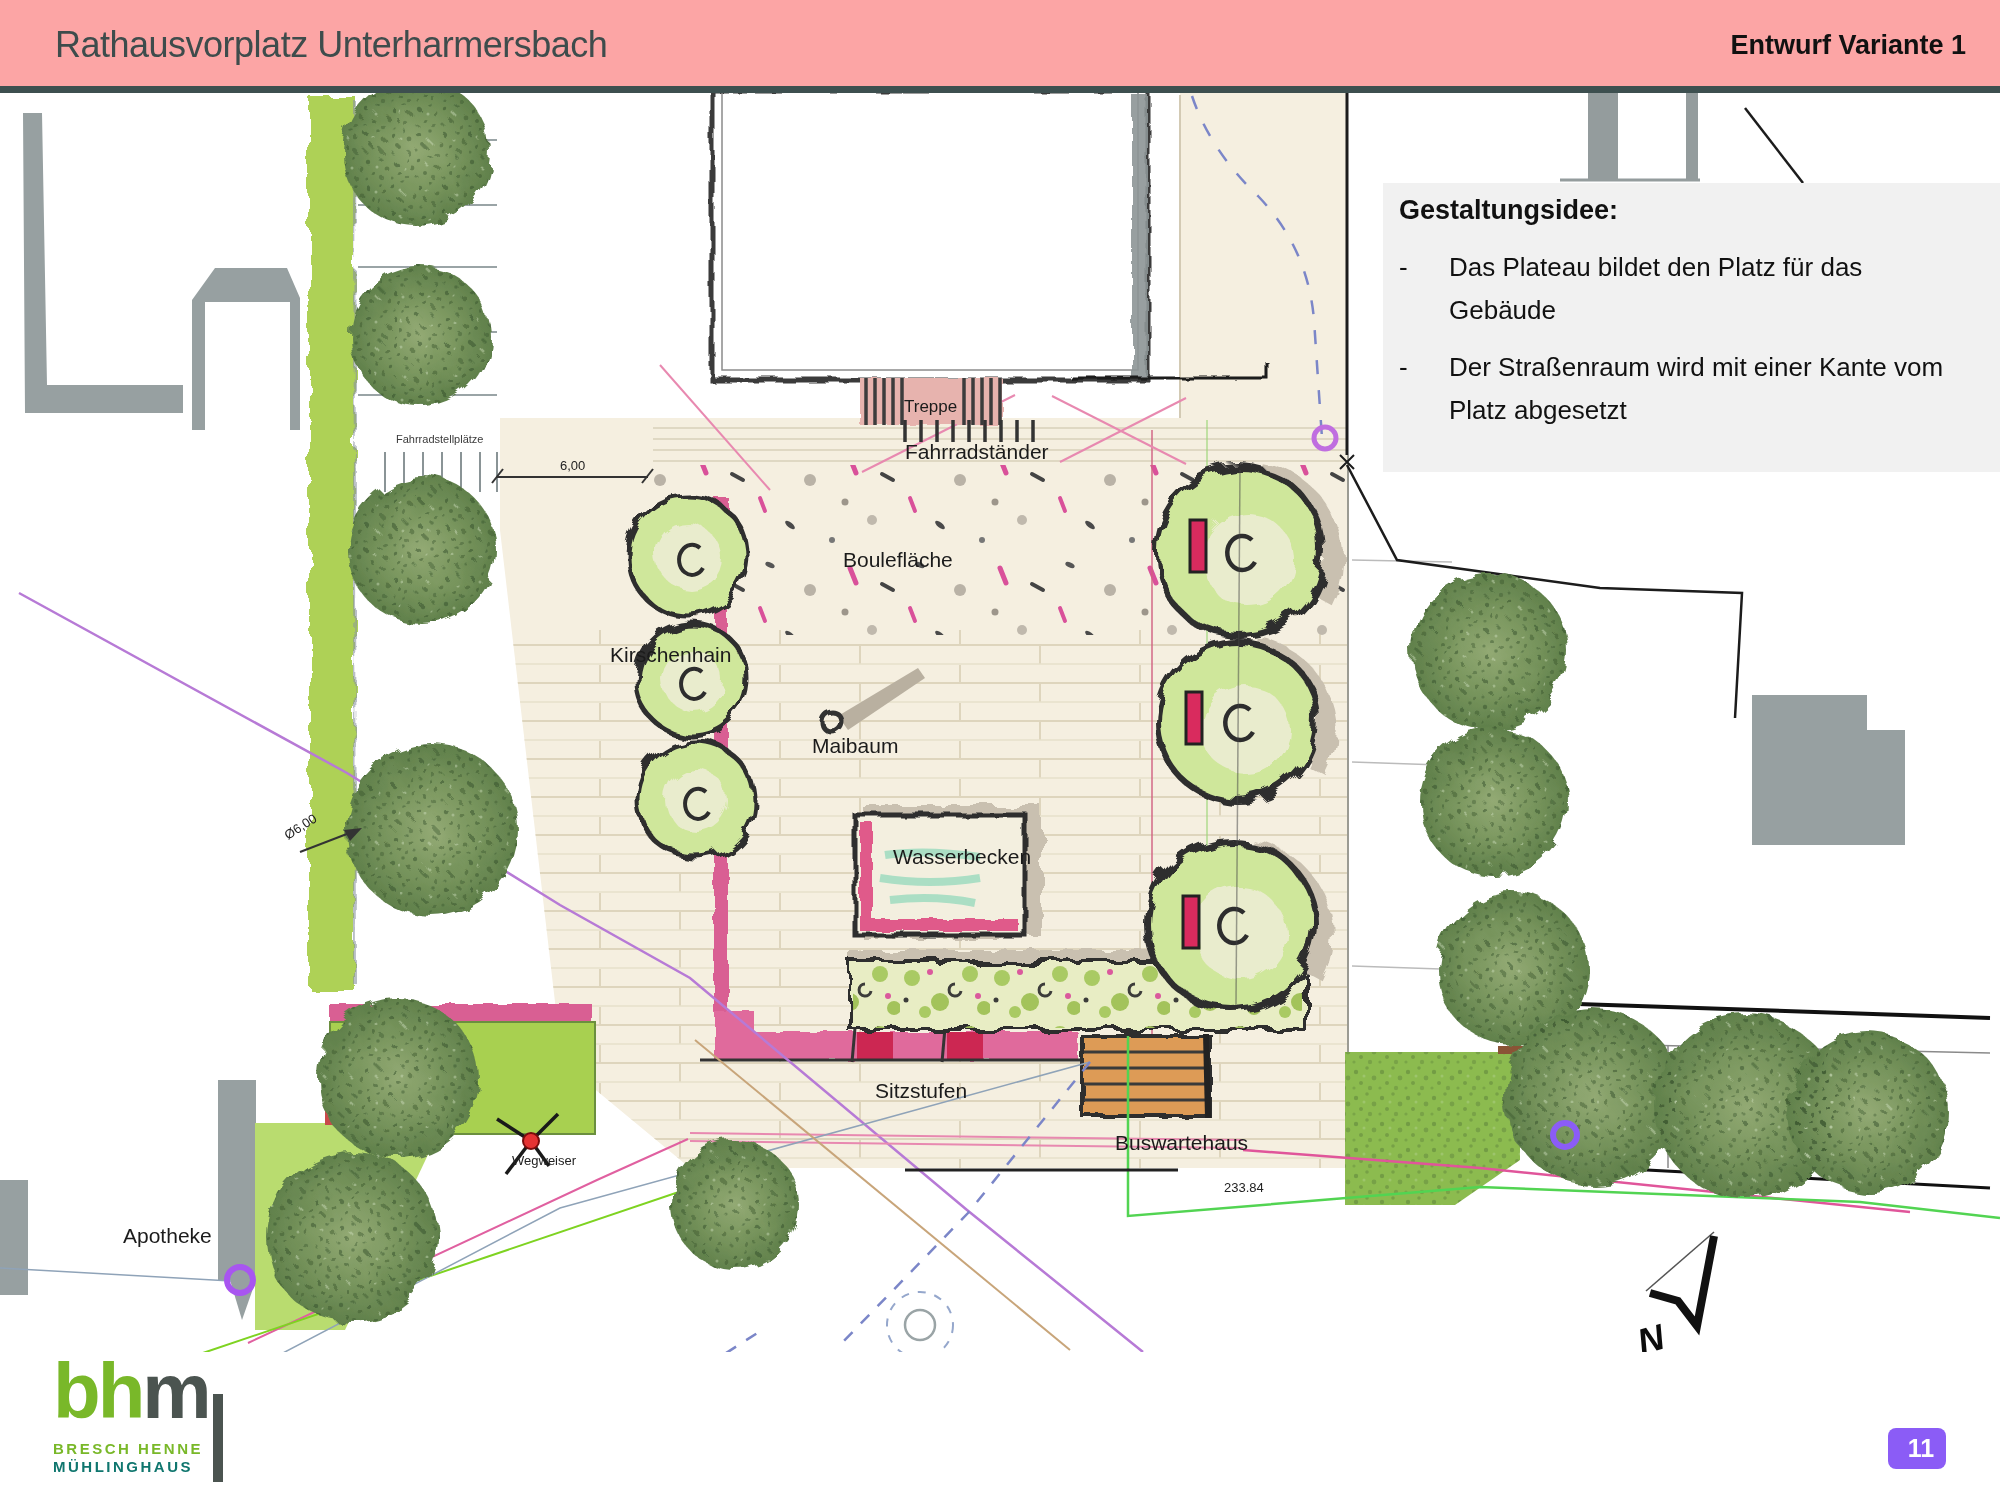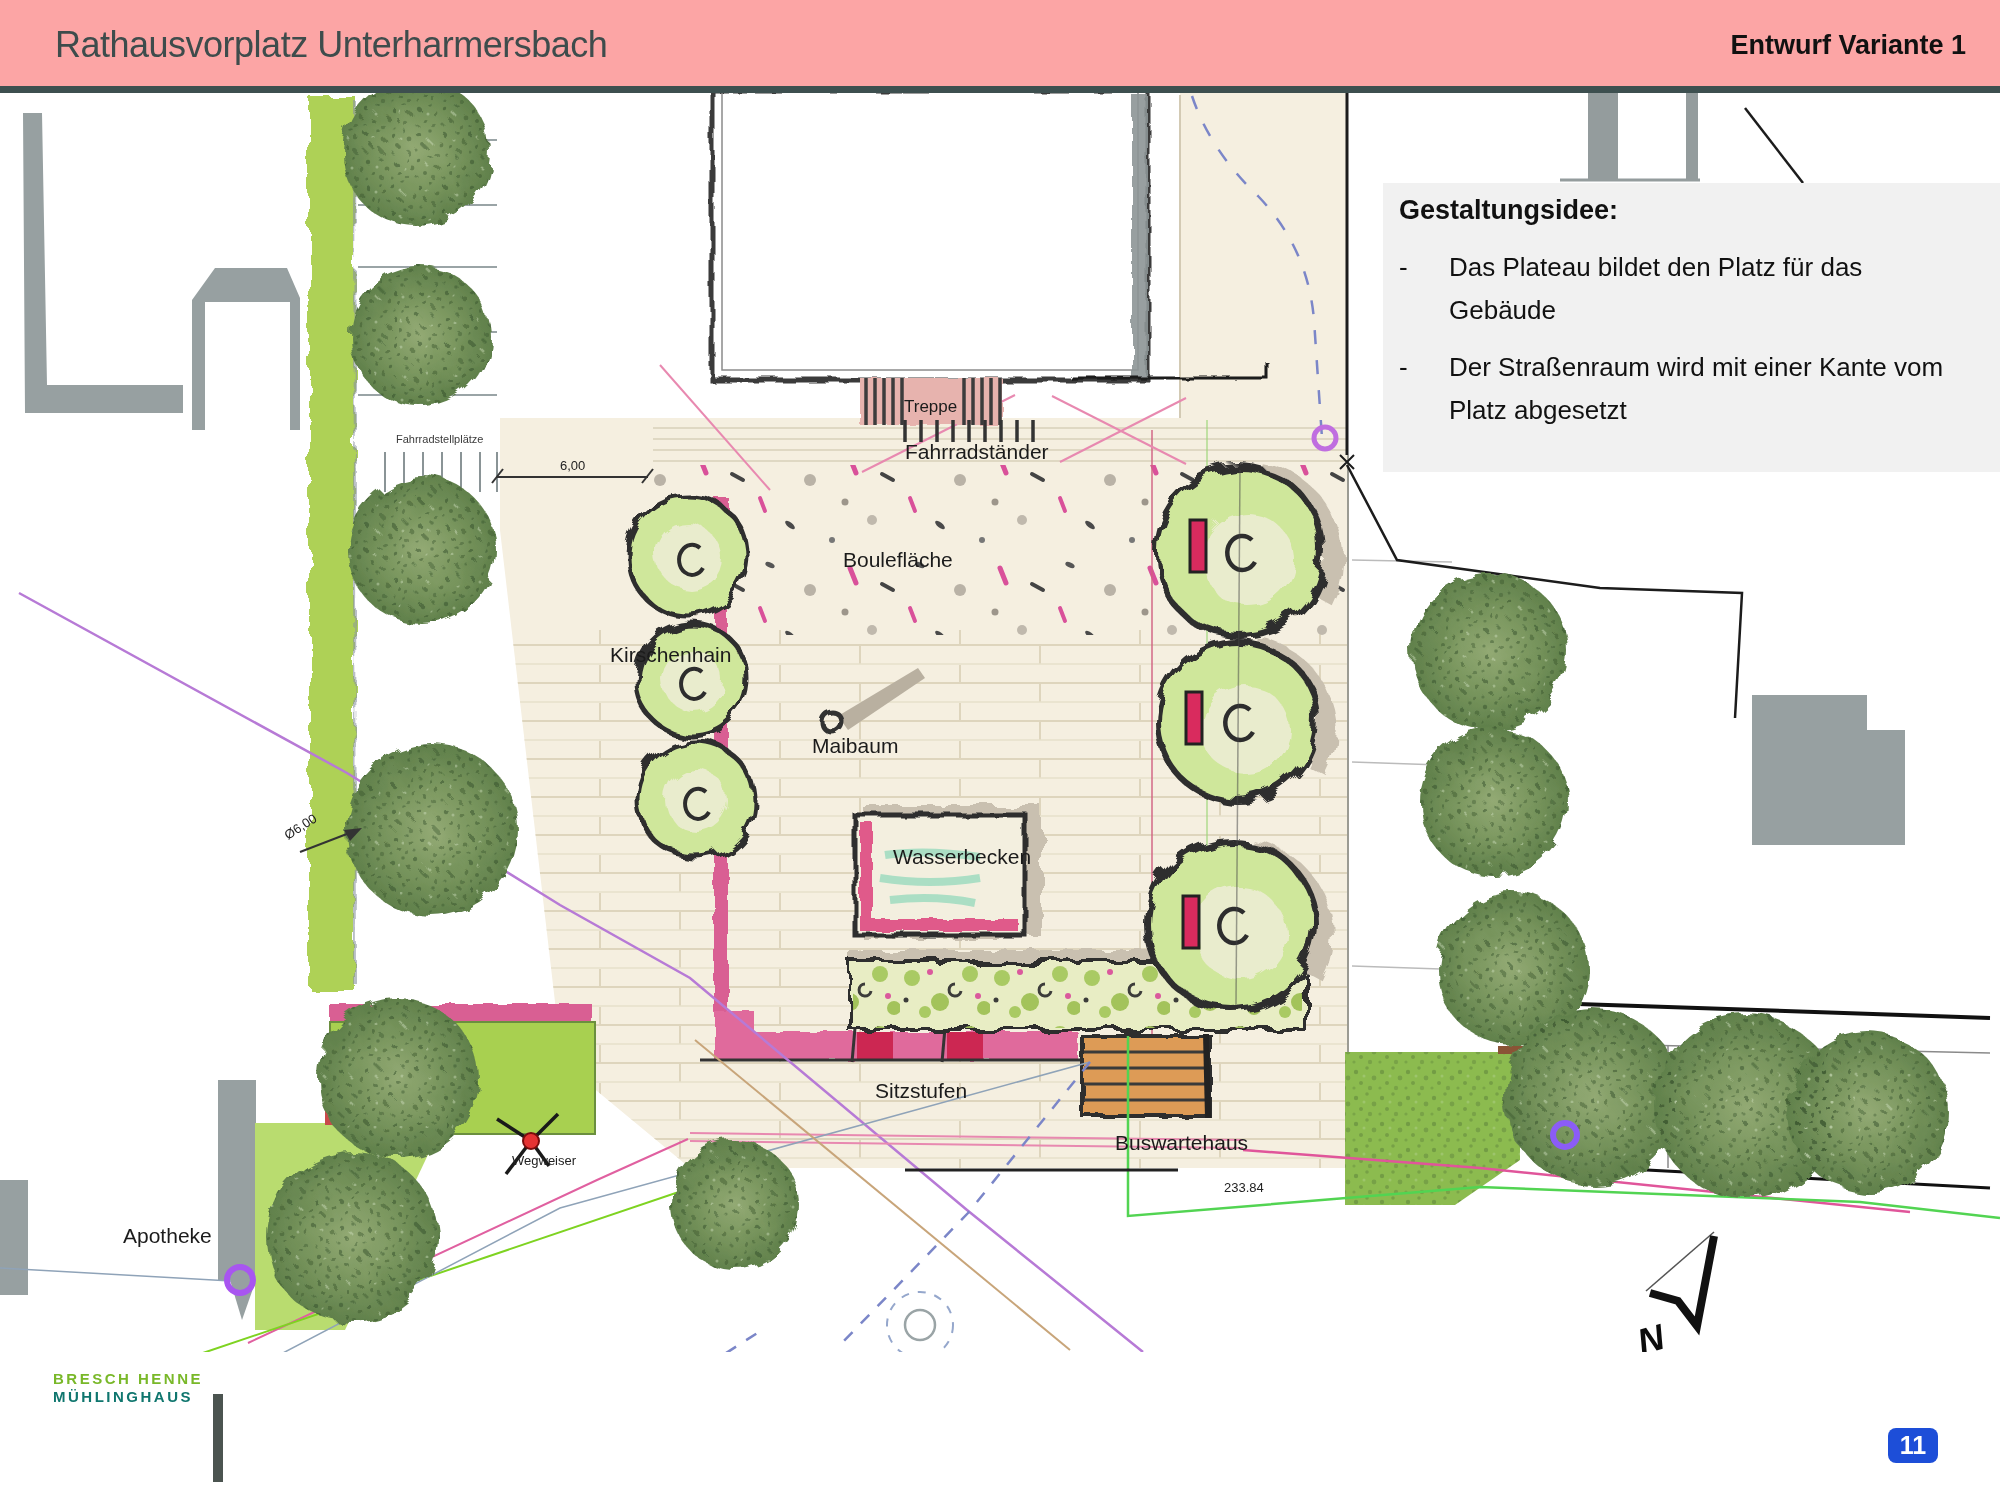--- a/index.html
+++ b/index.html
@@ -29,23 +29,23 @@
   .logo-text .bh{color:#79b829;}
   .logo-text .m{color:#4b5450;}
   .logo-tail{position:absolute;left:160px;top:38px;width:10px;height:88px;background:#4b5450;}
   .logo-sub1{font-size:15px;font-weight:700;color:#79b829;letter-spacing:2.5px;margin-top:14px;}
   .logo-sub2{font-size:15px;font-weight:700;color:#0f766e;letter-spacing:2.5px;margin-top:1px;}
   .green-bar{position:absolute;left:258px;top:1428px;width:1614px;height:35px;background:#8dc63f;
              border-radius:0 6px 6px 0;z-index:26;}
   .green-bar span{position:absolute;top:7px;font-size:19px;font-weight:700;color:#fff;letter-spacing:3px;}
   .svc-0{left:34px;} .svc-1{left:324px;} .svc-2{left:732px;}
   .website{position:absolute;top:6px;right:30px;font-size:22px;font-weight:700;color:#fff;letter-spacing:3px;}
-  .page-badge{position:absolute;left:1888px;top:1428px;width:50px;height:35px;background:#1d4ed8;
+  .page-badge{position:absolute;left:1888px;top:1428px;width:50px;height:41px;background:#8b5cf6;
               border-radius:8px;z-index:26;color:#fff;font-size:25px;font-weight:700;
-              display:flex;align-items:center;justify-content:center;}
+              display:flex;align-items:center;justify-content:center;padding-left:8px;}
 
   
   .lbl   {font-size:21px;fill:#1b1b1b;}
   .lbl-m {font-size:17px;fill:#1b1b1b;}
   .lbl-s {font-size:13px;fill:#222;}
   .lbl-xs{font-size:11px;fill:#3a3a3a;}
   .north-n{font-size:36px;font-weight:700;font-style:italic;fill:#0c0c0c;}
 </style>
 </head>
 <body>
@@ -448,20 +448,21 @@
   </div>
   <div class="idea-row">
     <span class="dash">-</span>
     <span class="txt">Der Straßenraum  wird mit einer Kante vom Platz abgesetzt</span>
   </div>
 </div>
 
 <div class="footer-bg"></div>
 
 <div class="logo">
+  <div class="logo-text"><span class="bh">bh</span><span class="m">m</span></div>
   <div class="logo-tail"></div>
   <div class="logo-sub1">BRESCH HENNE</div>
   <div class="logo-sub2">MÜHLINGHAUS</div>
 </div>
 
 
 <div class="page-badge">11</div>
 
 </div>
 

